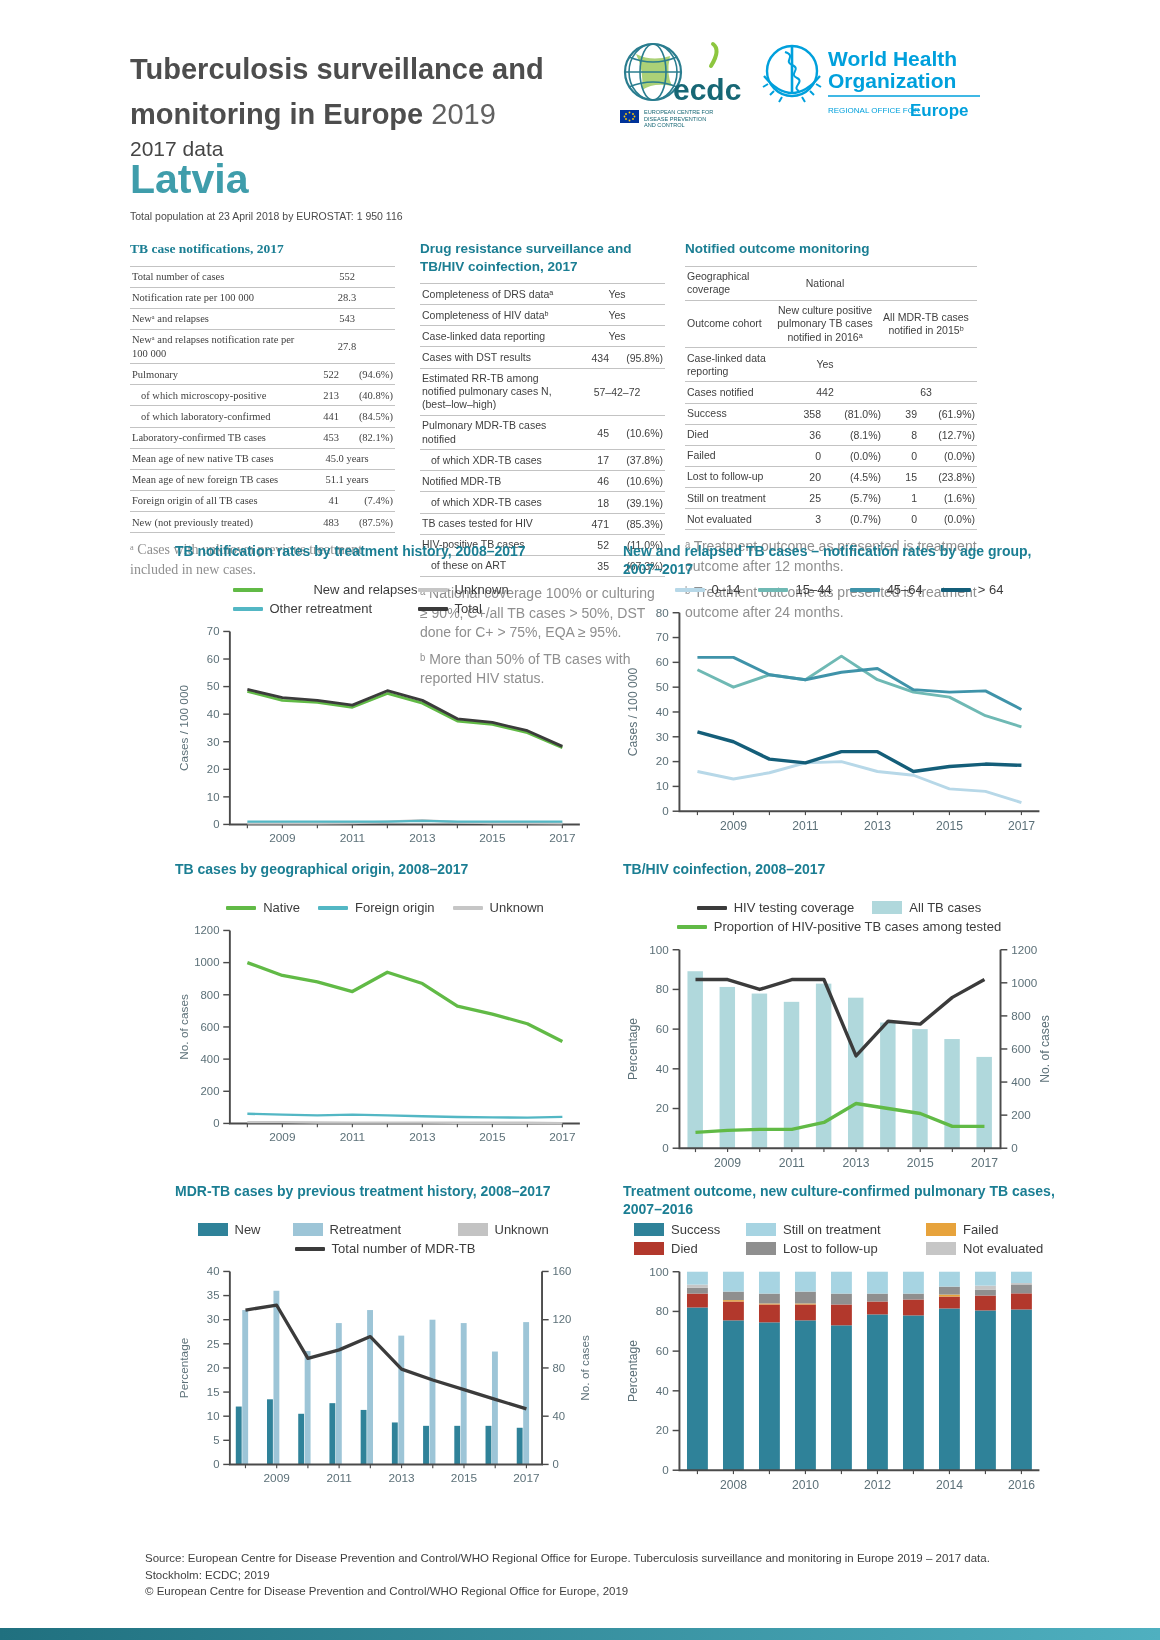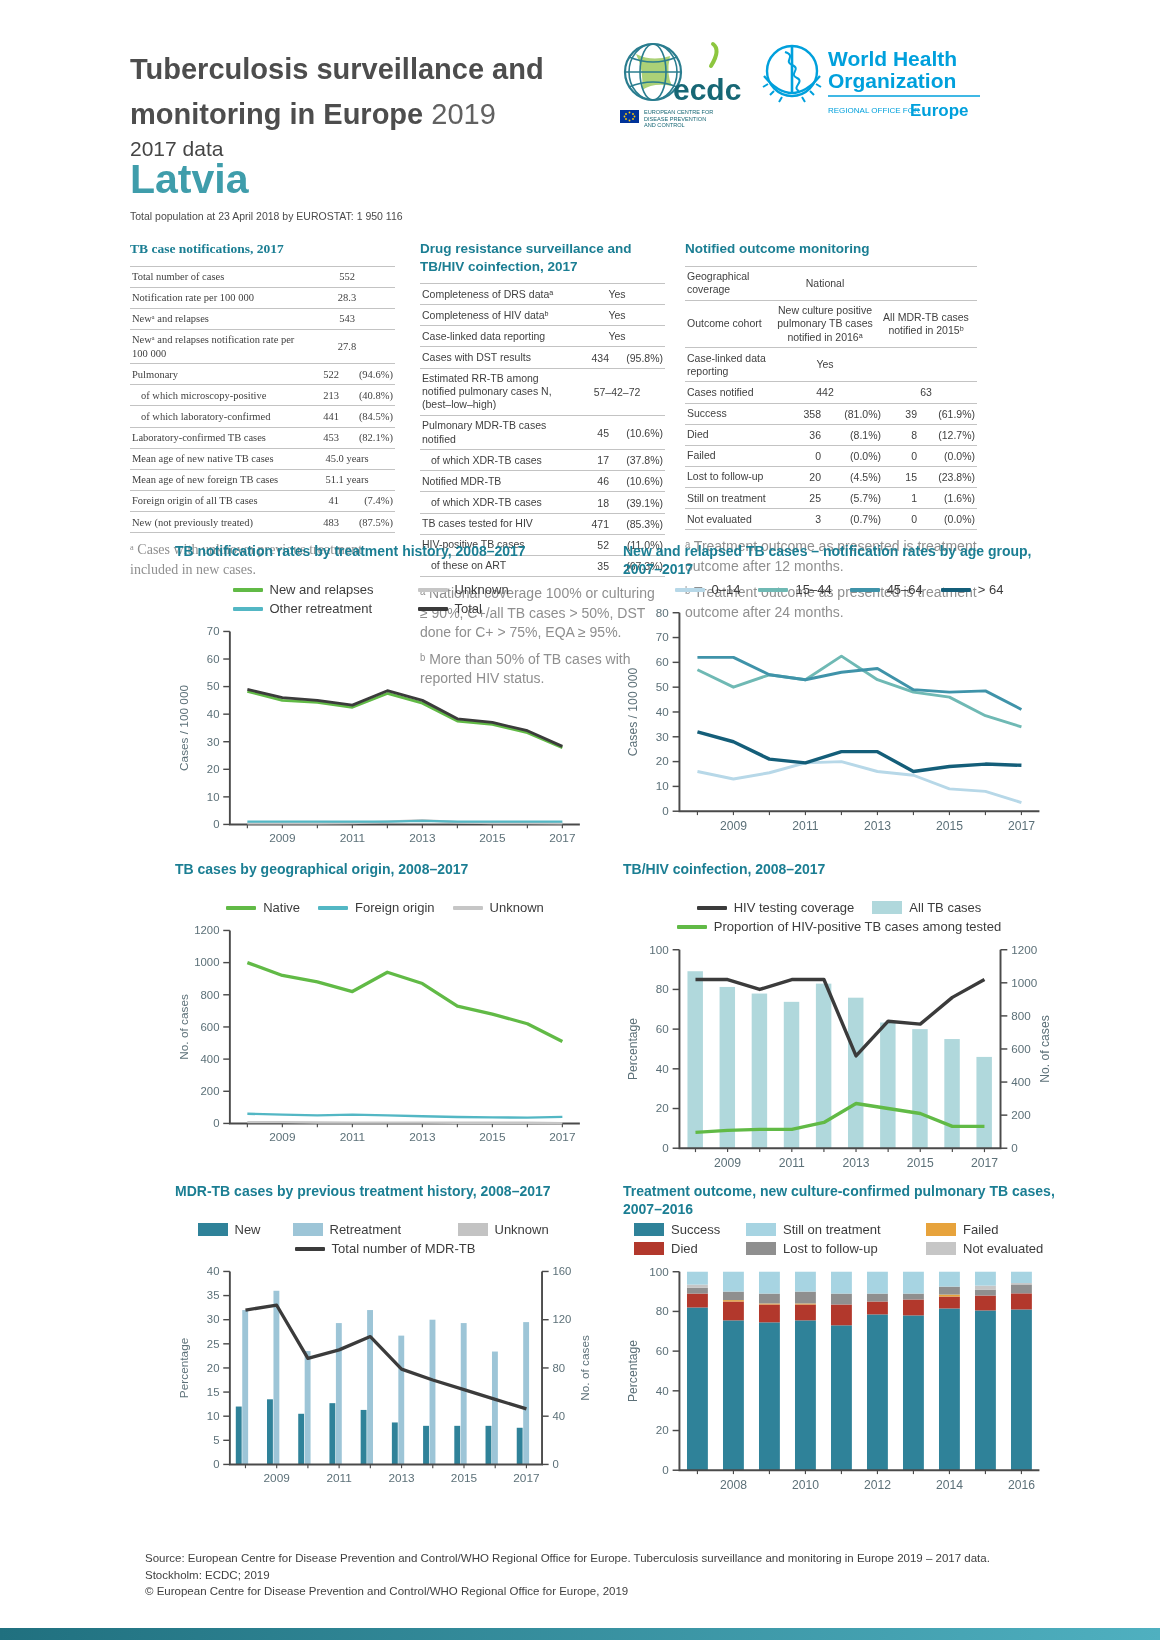--- a/index.html
+++ b/index.html
@@ -303,21 +303,21 @@
     <div>
         <div class="footnote">ᵃ Treatment outcome as presented is treatment outcome after 12 months.</div>
         <div class="footnote">ᵇ Treatment outcome as presented is treatment outcome after 24 months.</div>
       </div>
   </section>
 
   <section class="chart" style="left:130px;top:542px;width:420px;">
     <h3 class="ctitle">TB notification rates by treatment history, 2008–2017</h3>
     <div class="legend">
         <div class="legend-row">
-          <div class="legend-item" style="width: 185px; margin: 0px;">
+          <div class="legend-item" style="width: 185px; margin: 0px; justify-content: space-between;">
             <span class="marker-line" style="background: rgb(97, 186, 70);"></span>
             <span>New and relapses</span>
           </div>
           <div class="legend-item" style="width: 120px; margin: 0px;">
             <span class="marker-line" style="background: rgb(198, 198, 198);"></span>
             <span>Unknown</span>
           </div>
         </div>
         <div class="legend-row">
           <div class="legend-item" style="width: 185px; margin: 0px;">

